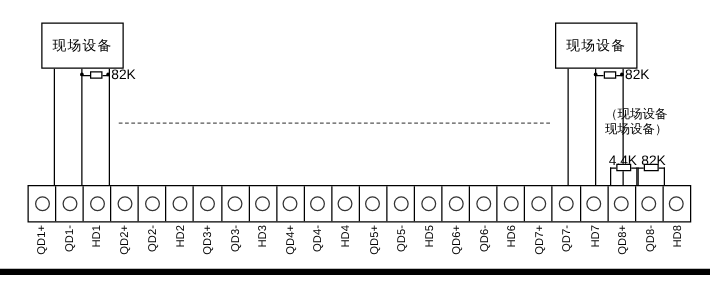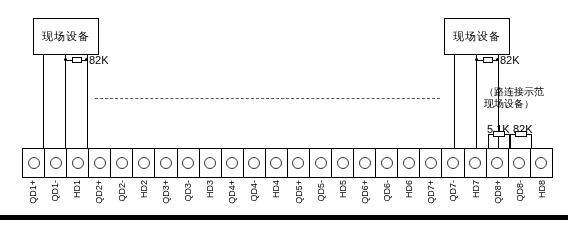--- a/index.html
+++ b/index.html
@@ -149,25 +149,25 @@
   <div class="resistor-wrap" style="left:475px;top:56px;width:24px;">
     <div class="node-dot" style="left:0px;"></div>
     <div class="resistor-lead" style="left:2px;width:6px;"></div>
     <div class="resistor-body" style="left:8px;width:10px;"></div>
     <div class="resistor-lead" style="left:18px;width:5px;"></div>
     <div class="node-dot" style="left:21px;"></div>
   </div>
   <div class="res-label" style="left:500px;top:54px;">82K</div>
 
   <div id="annotation">
-    <div>（路连接示范</div>
+    <div>（现场设备</div>
     <div>现场设备）</div>
   </div>
 
-  <div class="res-label" style="left:487px;top:123px;">5.1K</div>
+  <div class="res-label" style="left:487px;top:123px;">4.4K</div>
   <div style="position:absolute;left:488px;top:134px;width:22px;height:14px;">
     <div style="position:absolute;left:0;top:0;width:1px;height:14px;background:#000;"></div>
     <div style="position:absolute;left:0;top:0;width:22px;height:1px;background:#000;"></div>
     <div style="position:absolute;left:21px;top:0;width:1px;height:14px;background:#000;"></div>
     <div style="position:absolute;left:5px;top:-3px;width:12px;height:6px;border:1px solid #000;background:#fff;box-sizing:border-box;"></div>
   </div>
 
   <div class="res-label" style="left:513px;top:123px;">82K</div>
   <div style="position:absolute;left:510px;top:134px;width:22px;height:14px;">
     <div style="position:absolute;left:0;top:0;width:1px;height:14px;background:#000;"></div>

